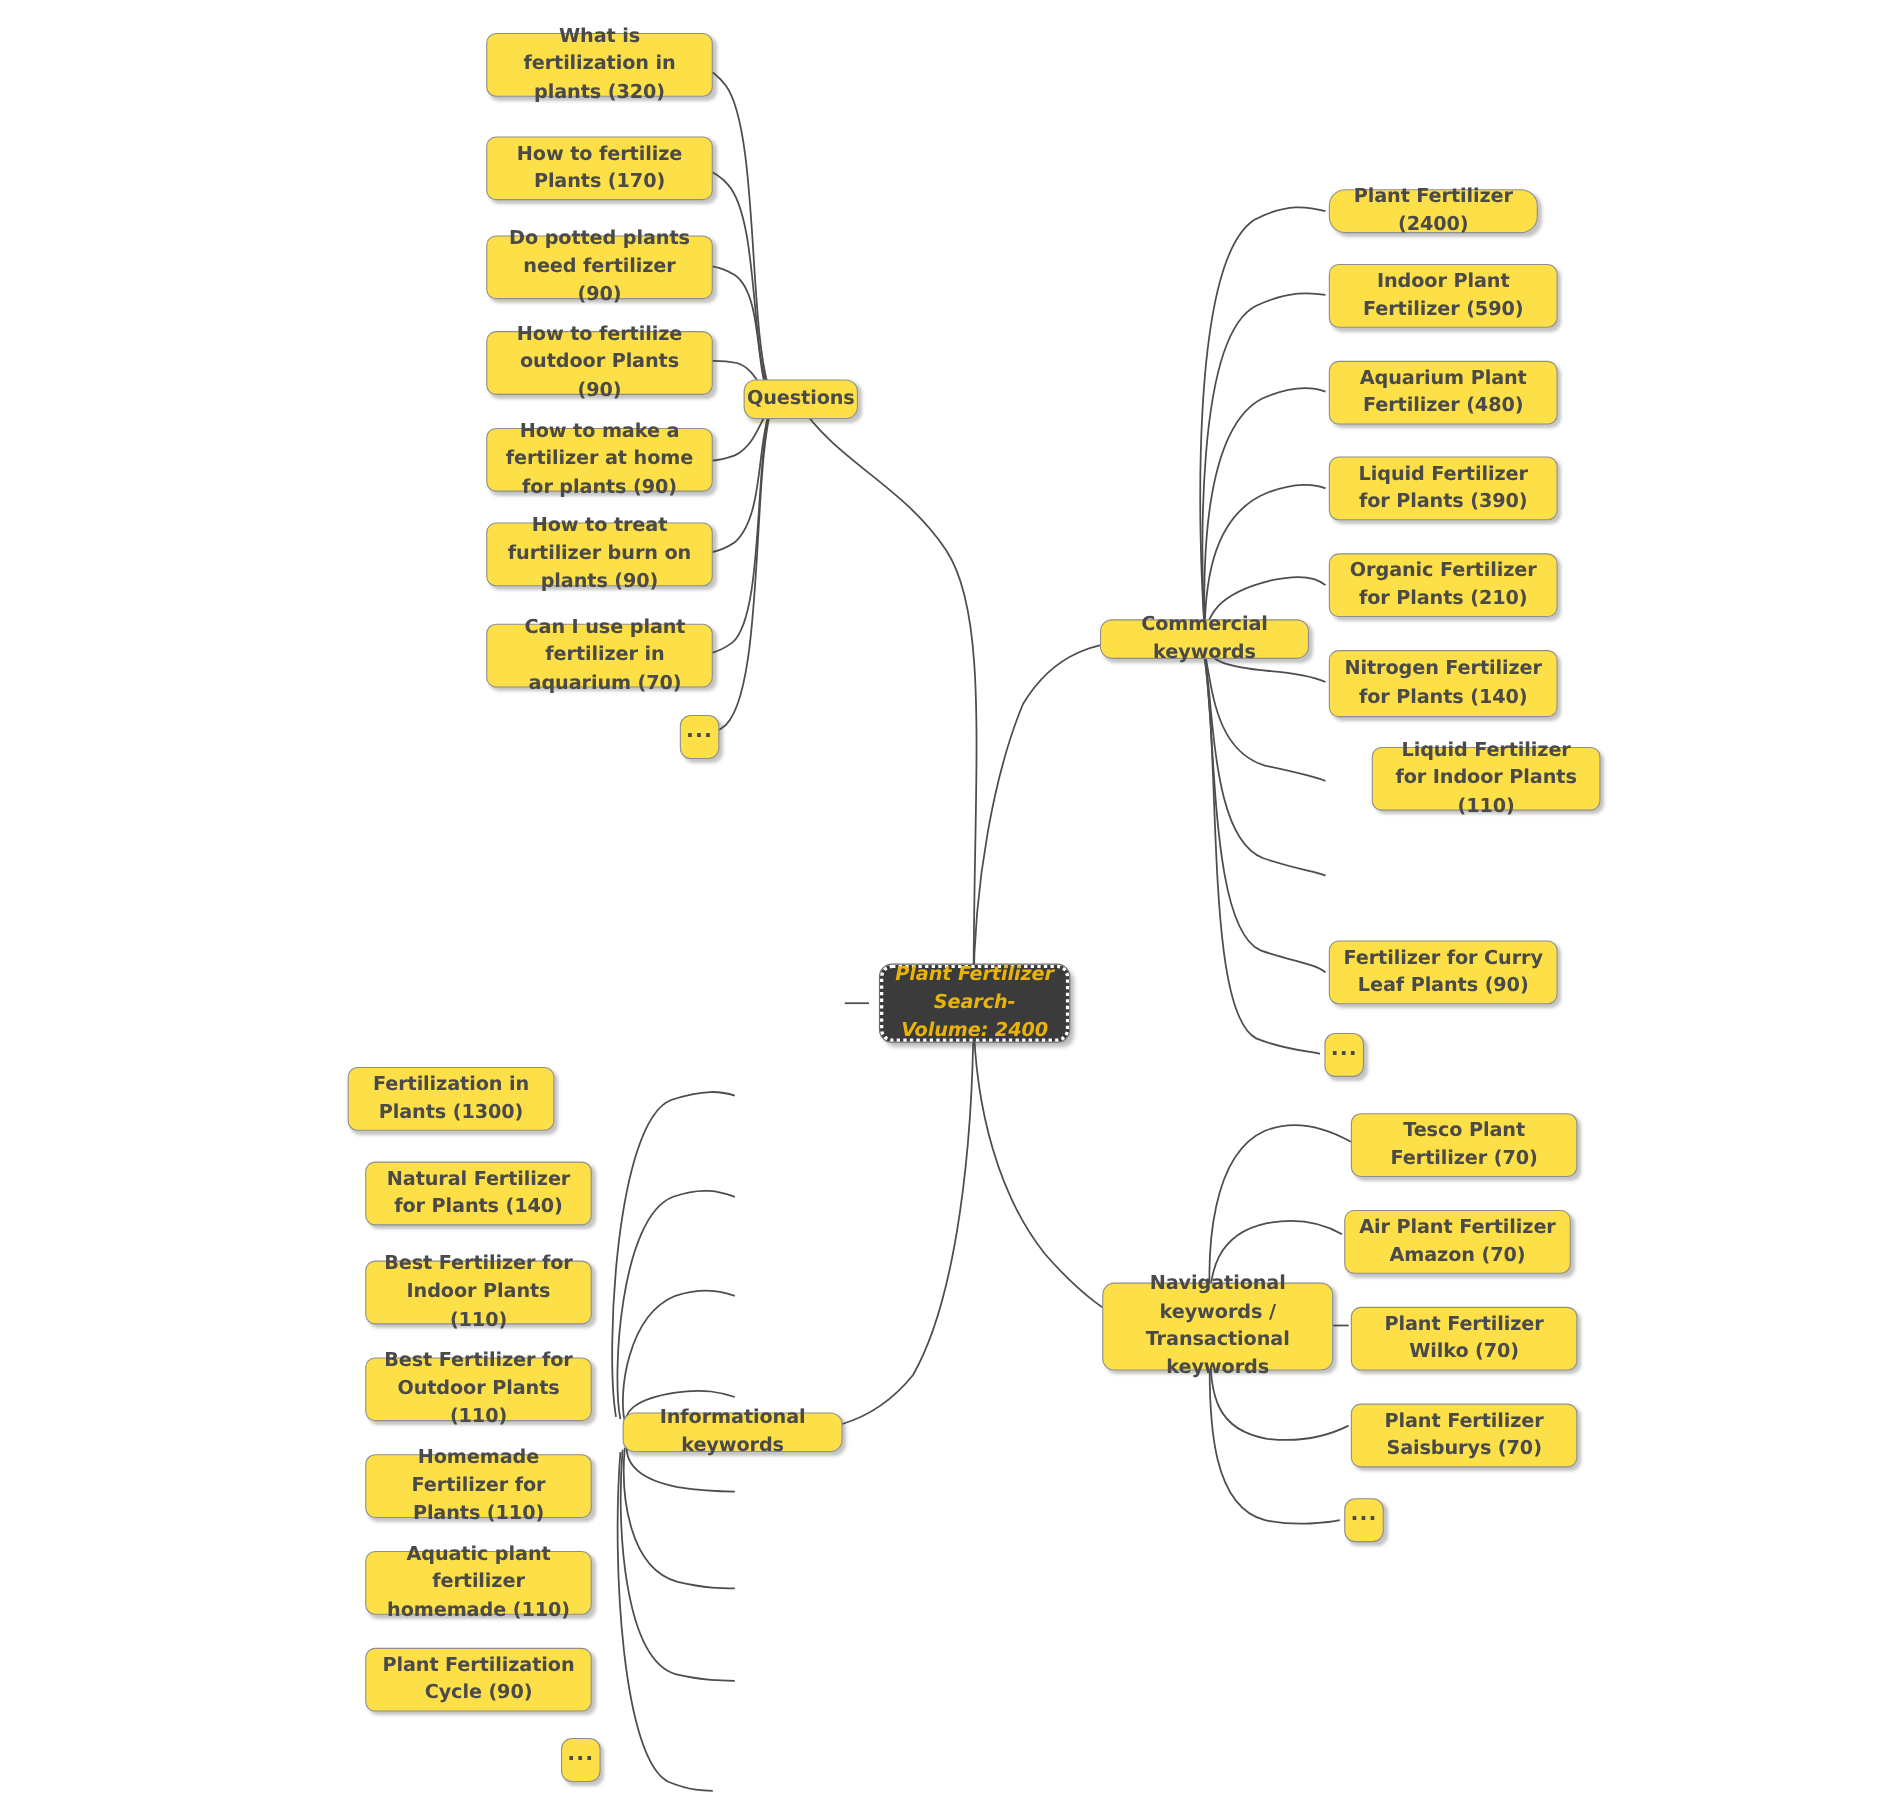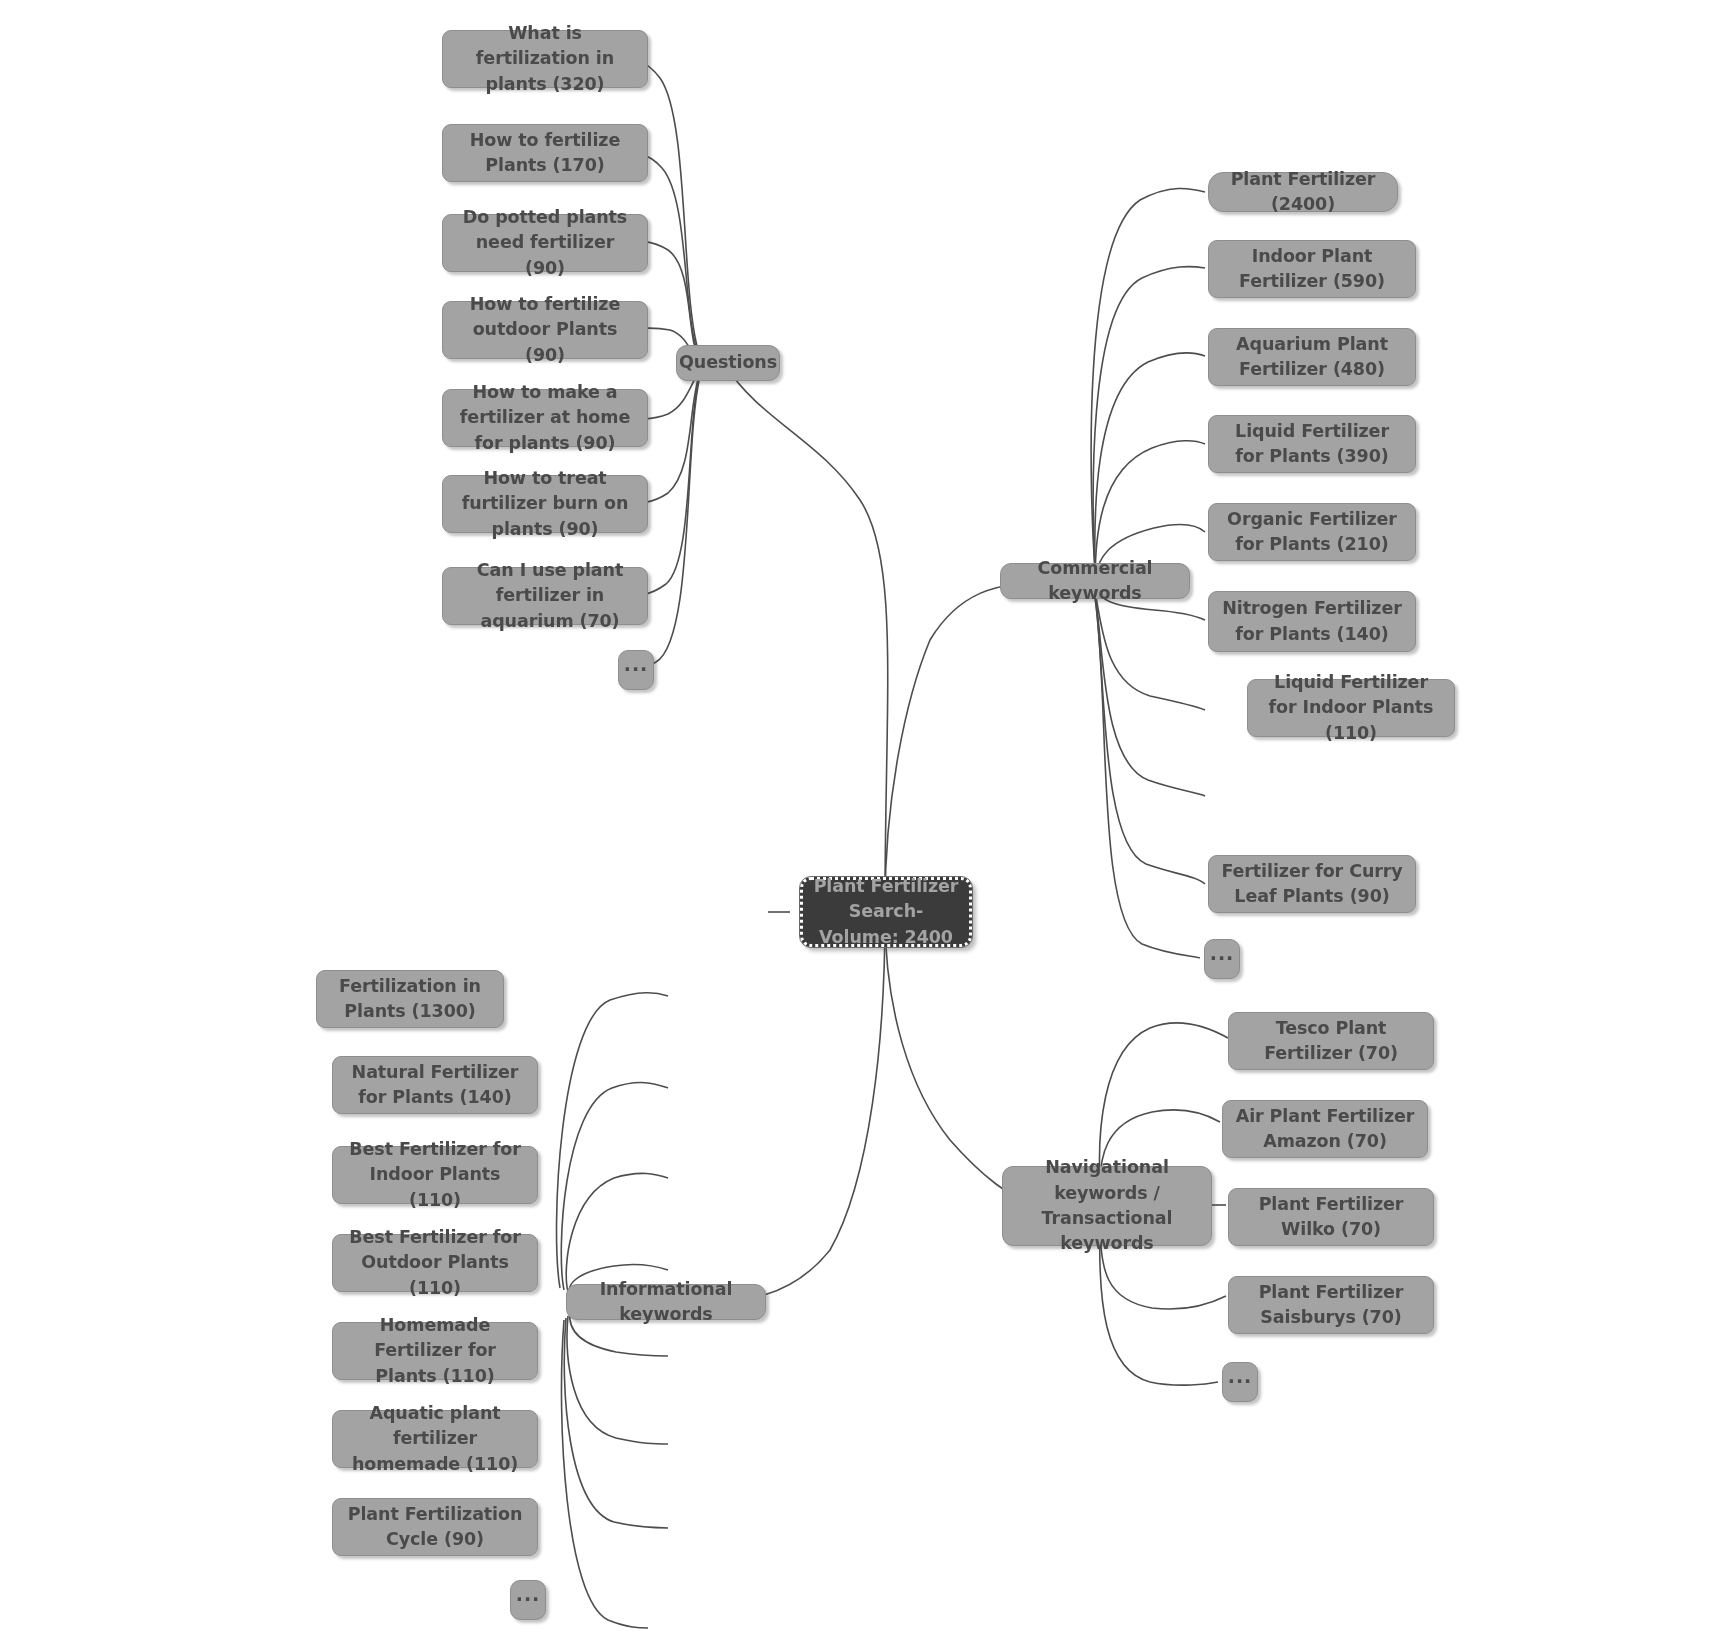--- a/index.html
+++ b/index.html
@@ -20,21 +20,21 @@
     pointer-events:none;
   }
   svg#edges path{
     fill:none;
     stroke:#4d4d4d;
     stroke-width:1.6;
   }
   .node{
     position:absolute;
     box-sizing:border-box;
-    background:#a3a3a3;
+    background:#fde047;
     border:1.6px solid #8e8e8e;
     border-radius:9px;
     color:#4a4a4a;
     font-weight:bold;
     font-size:17.5px;
     line-height:1.45;
     display:flex;
     align-items:center;
     justify-content:center;
     text-align:center;
@@ -48,26 +48,27 @@
   .node.ellipsis{
     border-radius:10px;
     font-size:19px;
     letter-spacing:1px;
     padding:0;
     line-height:0.6;
   }
   .node.ellipsis span{ transform:translateY(-5px); display:block; }
   .node.root{
     background:#3b3b3b;
-    color:#a3a3a3;
+    color:#eab308;
     border:3px dotted #ffffff;
     outline:1.6px solid #6a6a6a;
     border-radius:11px;
     font-size:17.5px;
     box-shadow:4px 4px 4px rgba(60,60,60,0.35);
+    font-style:italic;
   }
 </style>
 </head>
 <body>
 
 <div id="canvas">
 
   <svg id="edges" viewBox="0 0 1718 1632">
 
     <path d="M 885 905 C 885 700 900 560 860 500 C 820 440 760 420 725 365"></path>

